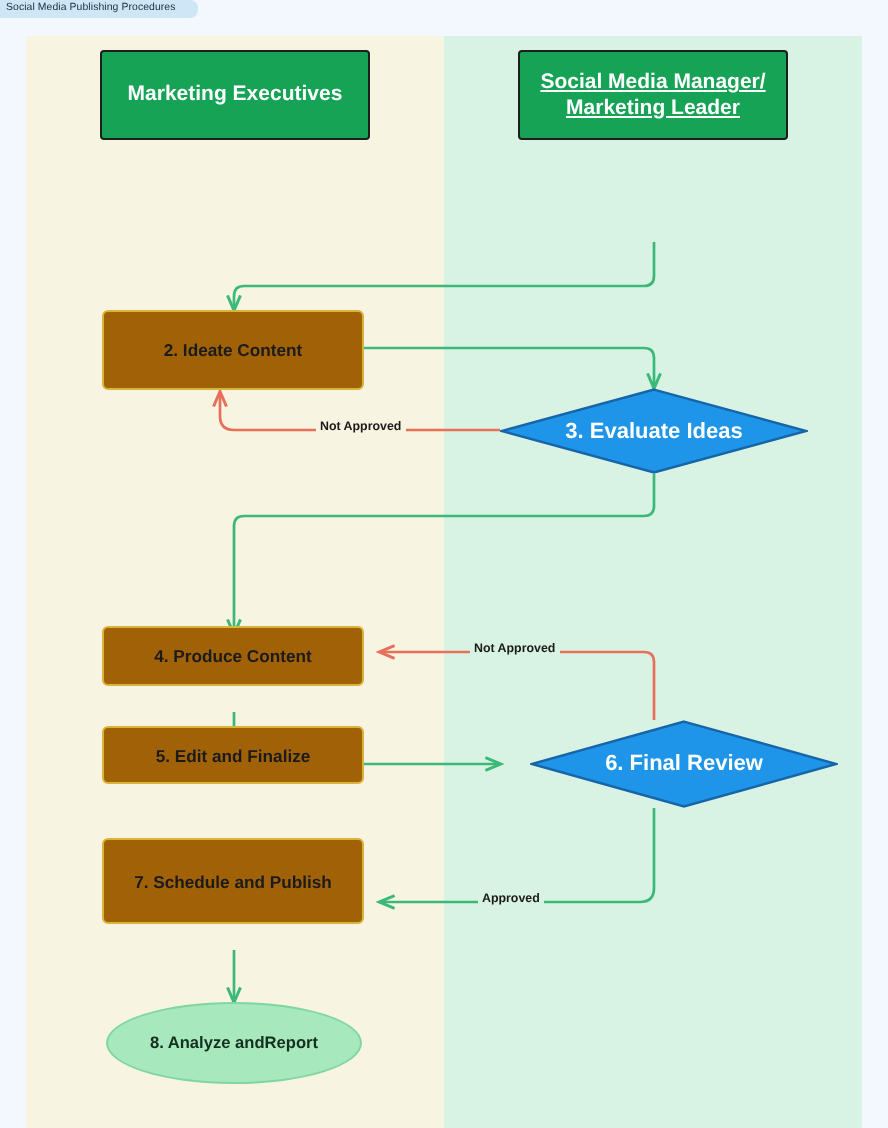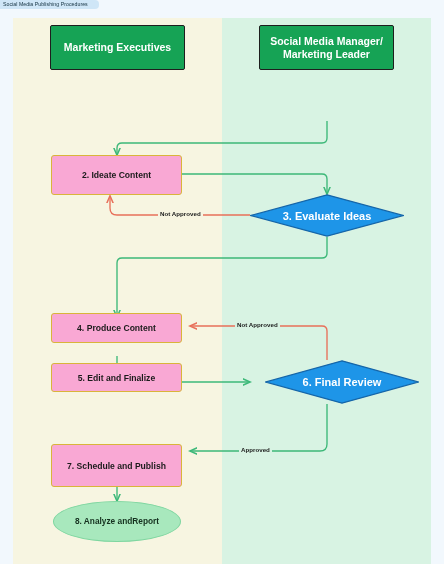--- a/index.html
+++ b/index.html
@@ -36,21 +36,21 @@
   svg#edges{position:absolute;left:0;top:0;width:444px;height:555px;}
 
   
   .node{position:absolute;display:flex;align-items:center;justify-content:center;
         text-align:center;font-weight:bold;box-sizing:border-box;}
   .hdr{
     background:#16a355;border:1.4px solid #1e1e1e;border-radius:2px;
     color:#ffffff;font-size:10.5px;line-height:12.5px;
   }
   .rect{
-    background:#f9a8d4;border:1.4px solid #d9b43a;border-radius:3px;
+    background:#a16207;border:1.4px solid #d9b43a;border-radius:3px;
     color:#1b1b1b;font-size:8.6px;line-height:10px;
   }
   .ellipse{
     background:#a8e8bd;border:1px solid #7fd6a0;border-radius:50%;
     color:#14301e;font-size:8.3px;line-height:10.5px;
   }
   .diamond-wrap{position:absolute;}
   .diamond-shape{position:absolute;inset:0;}
   .diamond-label{
     position:absolute;inset:0;display:flex;align-items:center;justify-content:center;
@@ -106,21 +106,21 @@
       <path d="M250,206 L117,206 Q110,206 110,199 L110,192 L110,187"></path>
 
       <path d="M327,351 L327,322 Q327,317 322,317 L190,317"></path>
     </g>
   </svg>
 
   <div class="node hdr" style="left:50px;top:16px;width:135px;height:45px;">
     <span>Marketing Executives</span>
   </div>
 
-  <div class="node hdr" style="left:259px;top:16px;width:135px;height:45px;flex-direction:column;">
+  <div class="node hdr" style="left:259px;top:16px;width:135px;height:45px;flex-direction:column;text-decoration:underline;">
     <span>Social Media Manager/</span>
     <span>Marketing Leader</span>
   </div>
 
 
   <div class="node rect" style="left:51px;top:146px;width:131px;height:40px;">
     <span>2. Ideate Content</span>
   </div>
 
   <div class="diamond-wrap" style="left:250px;top:185px;width:154px;height:43px;">
@@ -142,21 +142,21 @@
 
   <div class="diamond-wrap" style="left:265px;top:351px;width:154px;height:44px;">
     <svg class="diamond-shape" viewBox="0 0 154 44" preserveAspectRatio="none">
       <polygon points="77,0.8 153.2,22 77,43.2 0.8,22" fill="#1e95e8" stroke="#1565a8" stroke-width="1.2"></polygon>
     </svg>
     <div class="diamond-label">
       <span>6. Final Review</span>
     </div>
   </div>
 
-  <div class="node rect" style="left:51px;top:435px;width:131px;height:43px;">
+  <div class="node rect" style="left:51px;top:410px;width:131px;height:43px;">
     <span>7. Schedule and Publish</span>
   </div>
 
   <div class="node ellipse" style="left:53px;top:492px;width:128px;height:41px;flex-direction:row;">
     <span>8. Analyze and</span>
     <span>Report</span>
   </div>
 
   <div class="edge-label lbl-pad" style="left:158px;top:201px;background:#f7f5e1;">
     <span>Not Approved</span>

